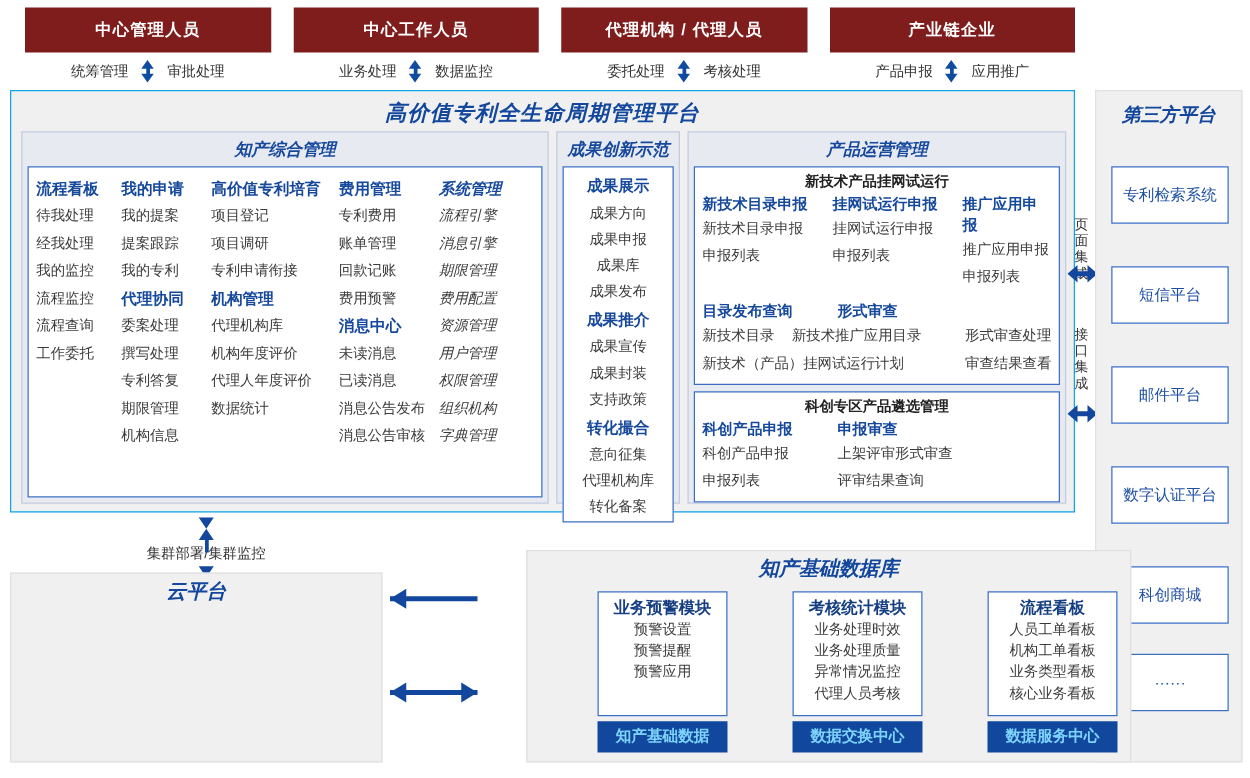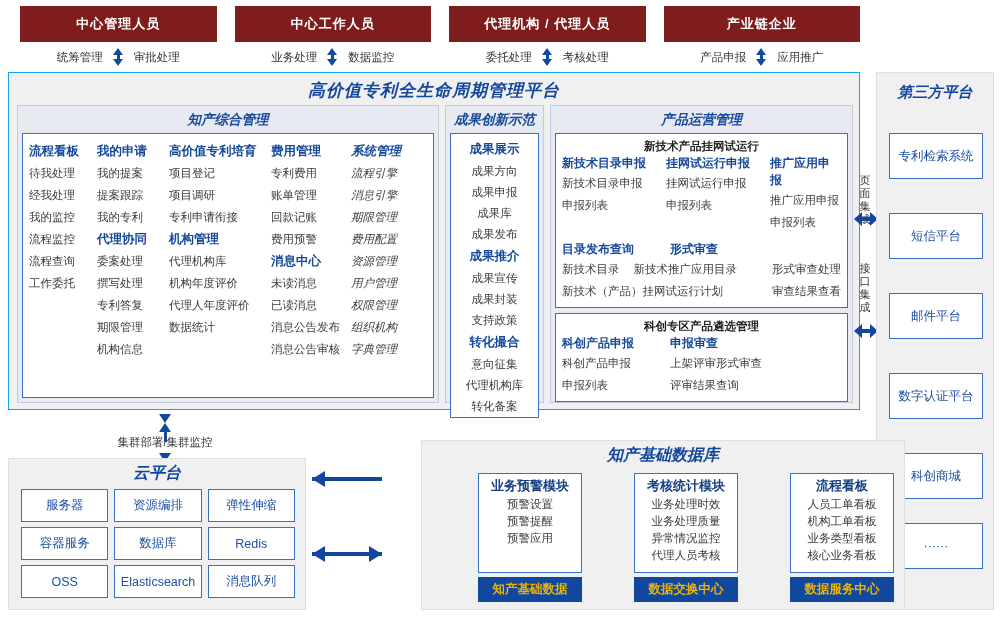--- a/index.html
+++ b/index.html
@@ -172,21 +172,21 @@
         background:#f0f0f0; border:1px solid #e0e0e0;margin-left:45px; }
   #db-title { text-align:center; font-size:16px; font-weight:bold;
               font-style:italic; color:#12479d; padding-top:4px; }
   #db-grid { position:absolute; left:12px; top:32px; width:460px;
              display:flex; gap:8px; }
   .db-col { flex:1; display:flex; flex-direction:column;padding-left:44px; }
   .db-top { background:#fff; border:1.5px solid #3a6fc4; height:100px;
             text-align:center; padding-top:2px; }
   .db-top .h { font-size:13px; font-weight:bold; color:#163f82; line-height:20px; }
   .db-top .i { font-size:11.5px; color:#3b3b3b; line-height:17px; }
-  .db-bot { margin-top:4px; height:25px; background:#11489d; color:#eab308;
+  .db-bot { margin-top:4px; height:25px; background:#11489d; color:#7dd3fc;
             font-size:12.5px; font-weight:bold; display:flex;
             align-items:center; justify-content:center; }
 </style>
 </head>
 <body>
 
 <div id="roles">
   <div class="role-box">中心管理人员</div>
   <div class="role-box">中心工作人员</div>
   <div class="role-box">代理机构 / 代理人员</div>
@@ -405,37 +405,20 @@
       <i></i>
     </span>
   <span class="lbl">集群部署/集群监控</span>
   <span class="vdbl2">
       <i></i>
     </span>
 </div>
 
 <div id="cloud">
   <div id="cloud-title">云平台</div>
-  <div id="cloud-grid">
-    <div class="cloud-row">
-      <div class="cloud-cell">服务器</div>
-      <div class="cloud-cell">资源编排</div>
-      <div class="cloud-cell">弹性伸缩</div>
-    </div>
-    <div class="cloud-row">
-      <div class="cloud-cell">容器服务</div>
-      <div class="cloud-cell">数据库</div>
-      <div class="cloud-cell">Redis</div>
-    </div>
-    <div class="cloud-row">
-      <div class="cloud-cell">OSS</div>
-      <div class="cloud-cell">Elasticsearch</div>
-      <div class="cloud-cell">消息队列</div>
-    </div>
-  </div>
 </div>
 
 <div class="harr-big a1">
   <div class="shaft"></div>
     <div class="hl"></div>
 </div>
 <div class="harr-big a2">
   <div class="shaft"></div>
     <div class="hl"></div>
     <div class="hr"></div>

